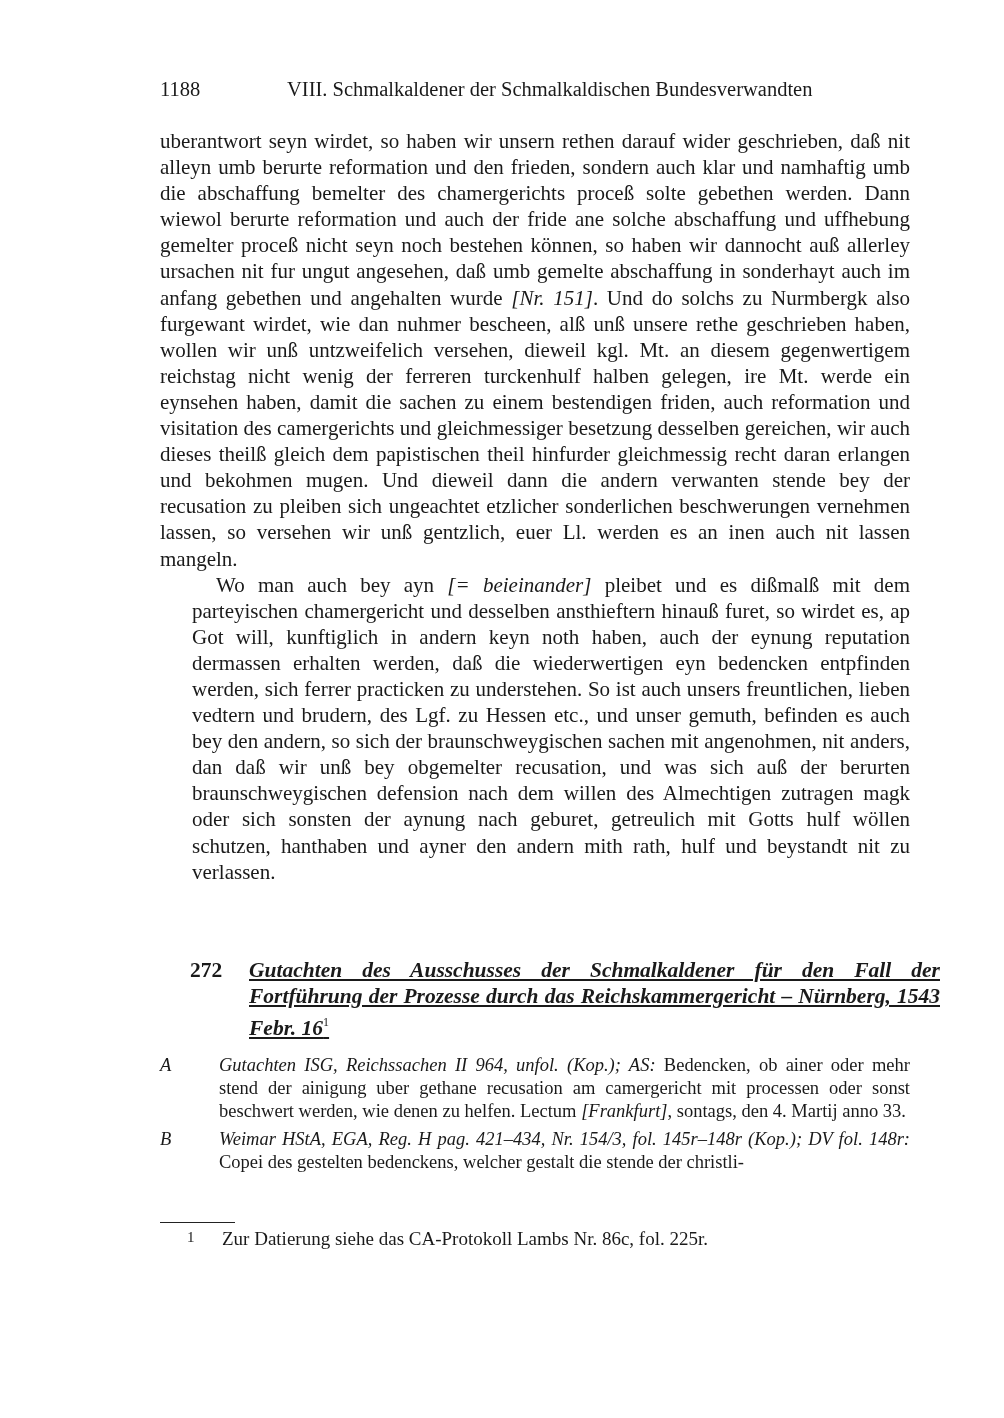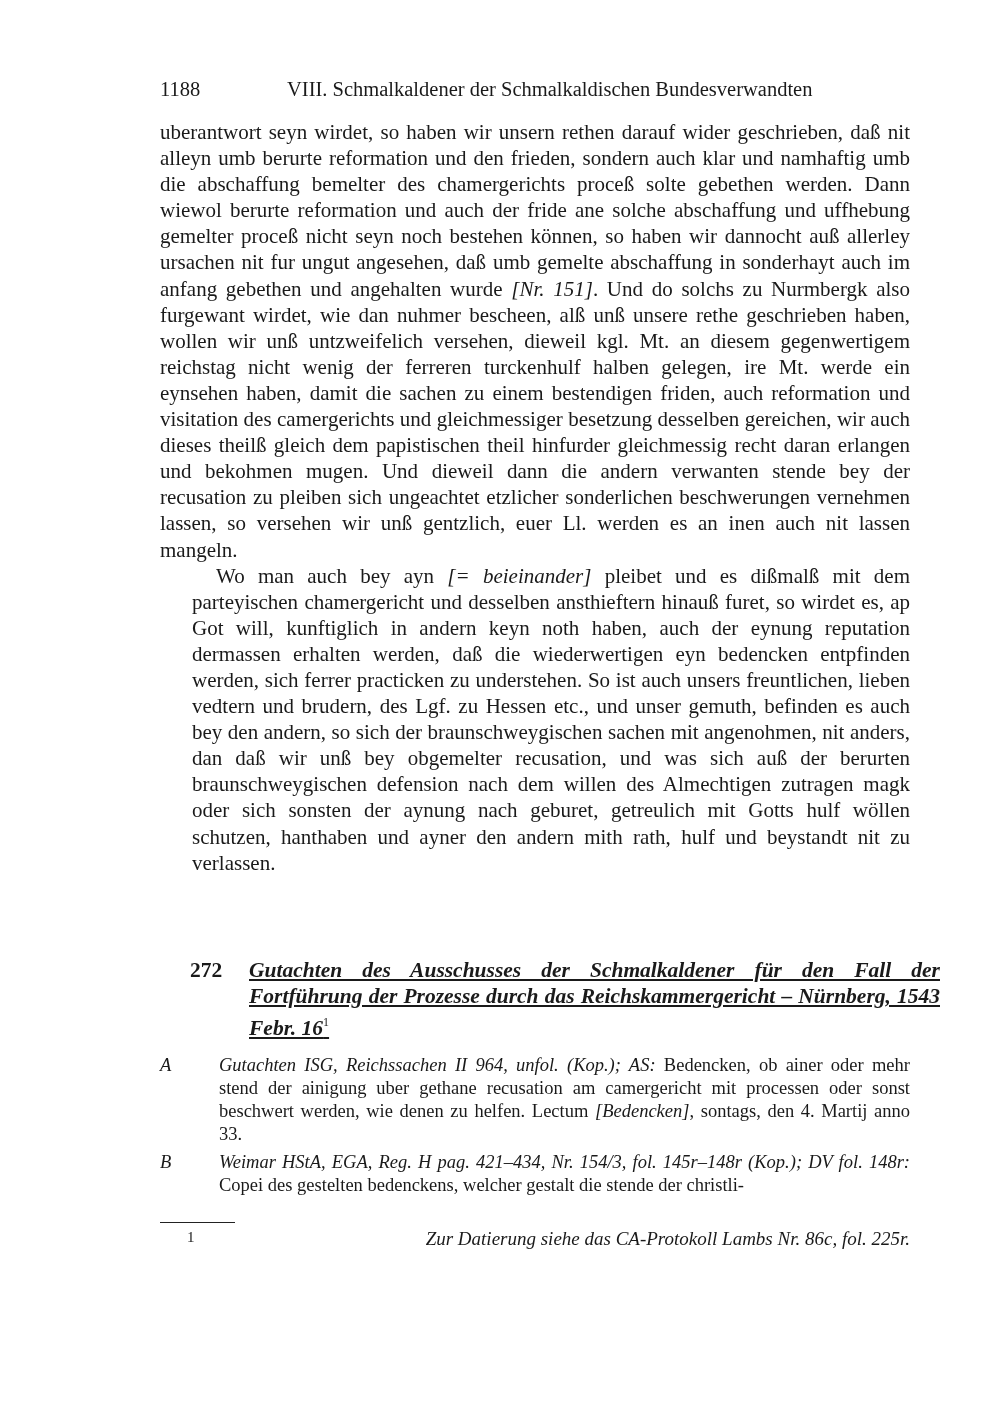--- a/index.html
+++ b/index.html
@@ -1,39 +1,39 @@
 <!DOCTYPE html>
 <html><head>
 <meta charset="utf-8">
 <style>
   html, body { margin: 0; padding: 0; background: #ffffff; }
   body { width: 1004px; height: 1418px; position: relative; overflow: hidden;
          font-family: "Liberation Serif", "DejaVu Serif", serif; color: #1a1a1a; }
   .header { position: absolute; top: 78px; left: 160px; width: 752px; font-size: 20.5px; }
   .header .pnum { position: absolute; left: 0; top: 0; }
   .header .running { position: absolute; left: 127px; top: 0; white-space: nowrap; }
-  .body-text { position: absolute; top: 119px; left: 160px; width: 750px;
+  .body-text { position: absolute; top: 128px; left: 160px; width: 750px;
                font-size: 21px; line-height: 26.1px; text-align: justify; }
   .body-text p { margin: 0; }
   .body-text .indent { text-indent: 24px; margin-left: 32px; }
   i { font-style: italic; }
   .doc-head { position: absolute; top: 957px; left: 160px; width: 750px;
               font-size: 21.5px; line-height: 26px; font-weight: bold; margin-left: 30px; }
   .doc-head .num { position: absolute; left: 0; top: 0; }
   .doc-head .title { margin-left: 59px; font-style: italic; text-align: justify; display: block; text-decoration: underline; }
   .doc-head sup { font-size: 12px; font-weight: normal; font-style: normal; vertical-align: 9px; }
   .sources { position: absolute; top: 1054px; left: 160px; width: 750px;
              font-size: 18.5px; line-height: 23px; }
   .src { position: relative; margin-bottom: 5px; }
   .src .siglum { position: absolute; left: 0; top: 0; font-style: italic; }
   .src .txt { margin-left: 59px; display: block; text-align: justify; }
   .fn-rule { position: absolute; top: 1222px; left: 160px; width: 75px; height: 1px; background: #222; }
   .footnote { position: absolute; top: 1227px; left: 160px; width: 750px; font-size: 19px; line-height: 24px; }
   .footnote .fnum { position: absolute; left: 27px; top: -2px; font-size: 15px; }
-  .footnote .fntxt { margin-left: 62px; font-style: italic; display: block; text-align: right; }
+  .footnote .fntxt { margin-left: 62px; display: block; }
 </style>
 </head>
 <body>
 
 <div class="header">
   <span class="pnum">1188</span>
   <span class="running">VIII. Schmalkaldener der Schmalkaldischen Bundesverwandten</span>
 </div>
 
 <div class="body-text">
@@ -42,21 +42,21 @@
 </div>
 
 <div class="doc-head">
   <span class="num">272</span>
   <span class="title"><span>Gutachten des Ausschusses der Schmalkaldener für den Fall der Fortführung der Prozesse durch das Reichskammergericht – Nürnberg, 1543 Febr. 16</span><sup>1</sup></span>
 </div>
 
 <div class="sources">
   <div class="src">
     <span class="siglum">A</span>
-    <span class="txt"><i>Gutachten ISG, Reichssachen II 964, unfol. (Kop.); AS:</i><span> Bedencken, ob ainer oder mehr stend der ainigung uber gethane recusation am camergericht mit processen oder sonst beschwert werden, wie denen zu helfen. Lectum </span><i>[Bedencken]</i><span>, sontags, den 4. Martij anno 33.</span></span>
+    <span class="txt"><i>Gutachten ISG, Reichssachen II 964, unfol. (Kop.); AS:</i><span> Bedencken, ob ainer oder mehr stend der ainigung uber gethane recusation am camergericht mit processen oder sonst beschwert werden, wie denen zu helfen. Lectum </span><i>[Frankfurt]</i><span>, sontags, den 4. Martij anno 33.</span></span>
   </div>
   <div class="src">
     <span class="siglum">B</span>
     <span class="txt"><i>Weimar HStA, EGA, Reg. H pag. 421–434, Nr. 154/3, fol. 145r–148r (Kop.); DV fol. 148r:</i><span> Copei des gestelten bedenckens, welcher gestalt die stende der christli-</span></span>
   </div>
 </div>
 
 <div class="fn-rule"></div>
 <div class="footnote">
   <span class="fnum">1</span>

